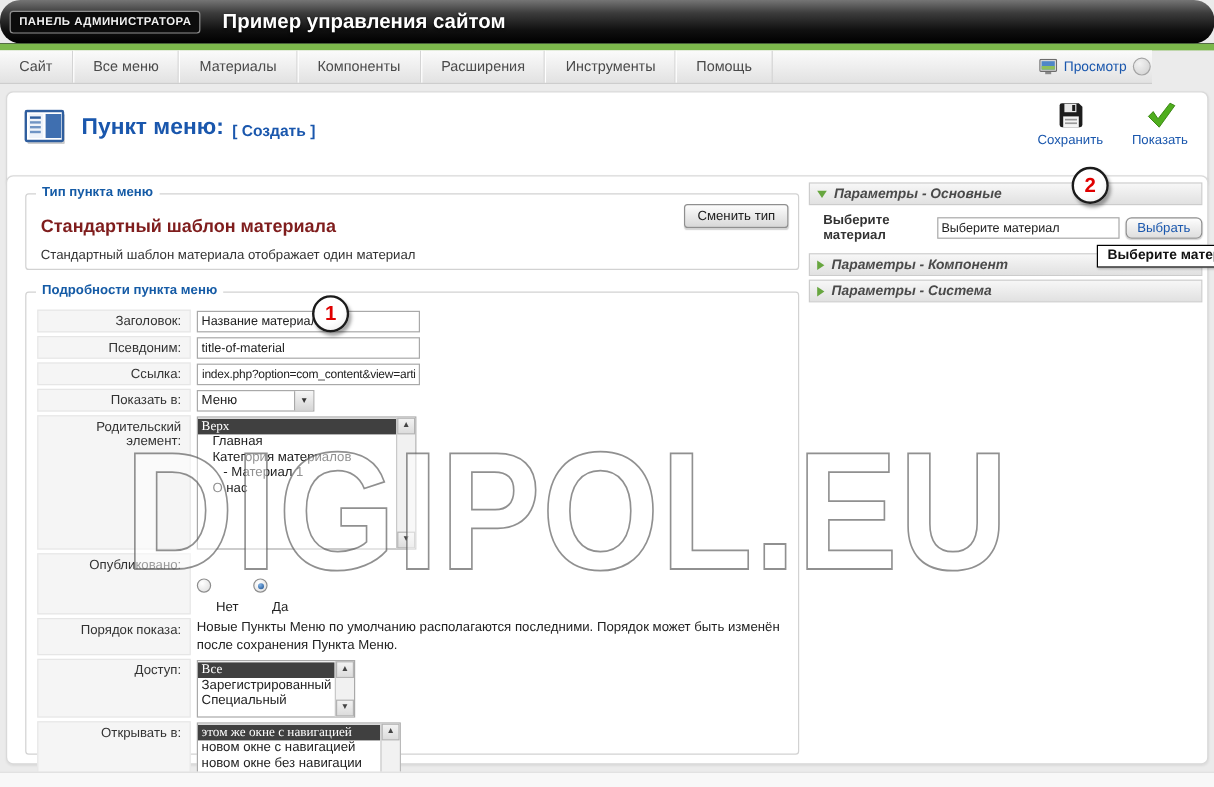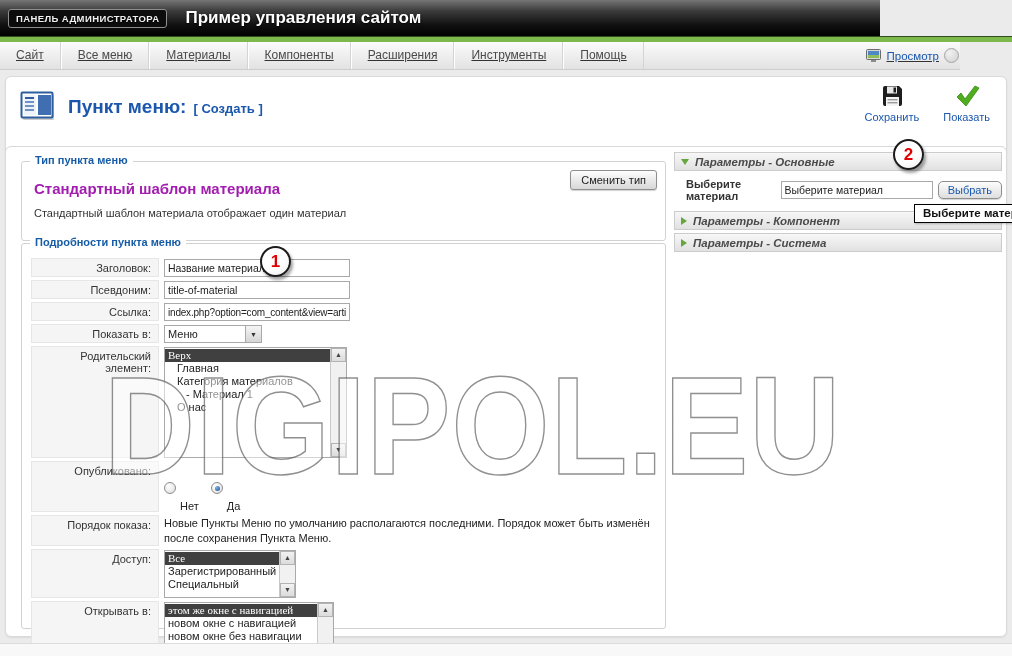--- a/index.html
+++ b/index.html
@@ -5,38 +5,38 @@
   * { margin:0; padding:0; box-sizing:border-box; }
   html,body { width:1012px; height:656px; }
   body {
     position:relative; overflow:hidden;
     background:#ebebeb;
     font-family:"Liberation Sans", sans-serif;
     font-size:11px; color:#333;
   }
   
   .topbar {
-    position:absolute; left:0; top:0; width:880px; height:36px;
+    position:absolute; left:0; top:0; width:1012px; height:36px;
     background:linear-gradient(#757575 0%, #3c3c3c 30%, #101010 70%, #000 100%);
-    display:flex; align-items:center;
+    display:flex; align-items:center;border-radius:17px;
   }
   .admin-badge {
     margin-left:8px; background:#0c0c0c; border:1px solid #8f8f8f; border-radius:3px;
     color:#f0f0f0; font-size:9.5px; font-weight:bold; letter-spacing:.4px;
     padding:3px 7px; text-shadow:0 1px 1px #000;
   }
   .site-title { color:#fff; font-size:17px; font-weight:bold; margin-left:18px; text-shadow:0 1px 2px #000; }
   .green-line { position:absolute; left:0; top:36px; width:1012px; height:6px;
     background:linear-gradient(#2f4d1d 0 18%, #7cb84c 18% 100%); }
   
   .menubar {
     position:absolute; left:0; top:42px; width:960px; height:28px;
     background:linear-gradient(#fbfbfb,#e2e2e2);
     border-bottom:1px solid #cdcdcd;
-    display:flex; align-items:stretch; overflow:hidden;text-decoration:underline;
+    display:flex; align-items:stretch; overflow:hidden;
   }
   .menu-item {
     padding:0 16px; line-height:27px; font-size:12px; color:#4a4a4a;
     border-right:1px solid #d4d4d4; border-left:1px solid #fff; cursor:default;
   }
   .menu-item:first-child { border-left:none; }
   .menubar-right { margin-left:auto; display:flex; align-items:center; gap:5px; padding-right:12px; }
   .preview-link { color:#1a57ad; font-size:11.5px; cursor:pointer; }
   .partial-circle {
     width:15px; height:15px; border-radius:50%;
@@ -56,22 +56,22 @@
   .page-subtitle { color:#1a57ad; font-size:13px; font-weight:bold; margin-left:7px; padding-top:4px; }
   .toolbar { position:absolute; right:16px; top:7px; display:flex; gap:24px; }
   .tool { display:flex; flex-direction:column; align-items:center; gap:3px; cursor:pointer; }
   .tool-label { color:#1a57ad; font-size:11px; }
   
   .fieldset { position:absolute; border:1px solid #d2d2d2; border-radius:3px; background:#fff; }
   .legend {
     position:absolute; top:-8px; left:8px; background:#fff; padding:0 5px;
     color:#155ba6; font-weight:bold; font-size:11px; white-space:nowrap;
   }
-  .fs-type { left:15px; top:14px; width:645px; height:80px; }
-  .type-heading { font-size:15px; font-weight:bold; color:#a21caf; margin:18px 0 0 12px; }
+  .fs-type { left:15px; top:14px; width:645px; height:64px; }
+  .type-heading { font-size:15px; font-weight:bold; color:#7f1d1d; margin:18px 0 0 12px; }
   .type-desc { font-size:11px; color:#333; margin:10px 0 0 12px; }
   .btn {
     display:inline-block; background:linear-gradient(#fdfdfd,#d8d8d8);
     border:1px solid #8f8f8f; border-radius:3px; padding:3px 10px;
     font-size:11px; color:#222; cursor:pointer; box-shadow:0 1px 1px rgba(0,0,0,.18);
   }
   .change-type-btn { position:absolute; top:8px; right:8px; }
   .fs-details { left:15px; top:96px; width:645px; height:386px; padding:14px 0 0 9px; }
   .form-row { display:flex; margin-bottom:3px; }
   .row-label {

